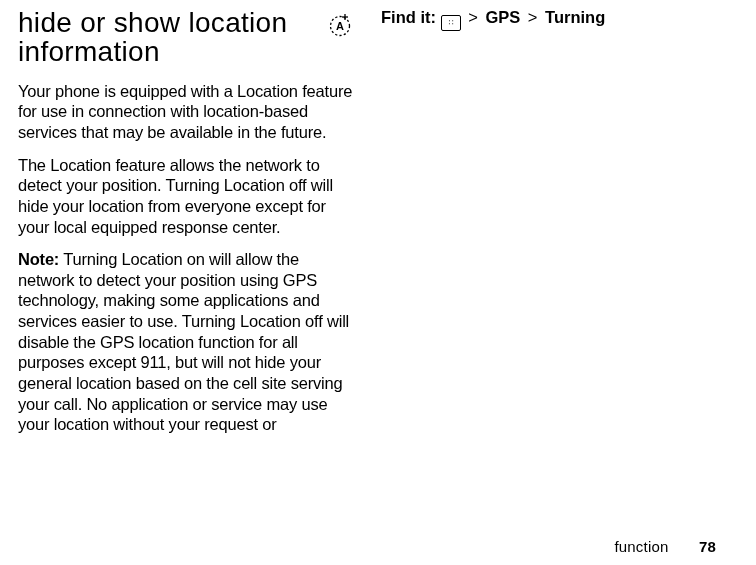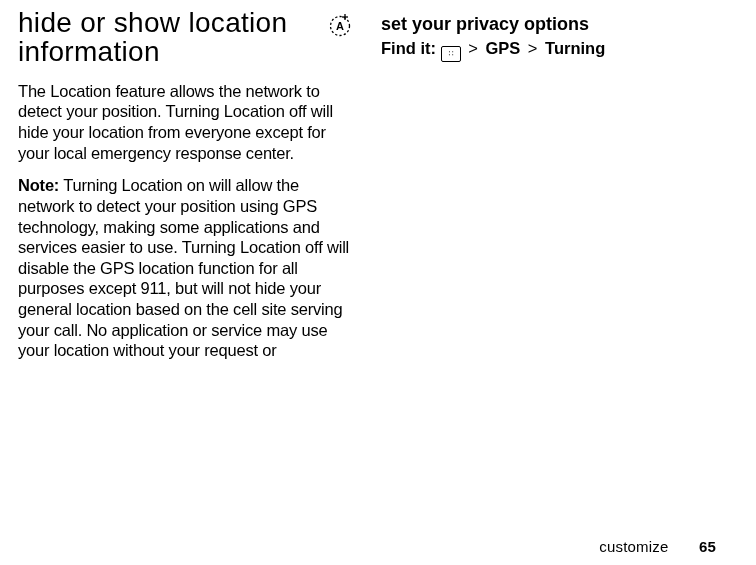--- a/index.html
+++ b/index.html
@@ -110,43 +110,43 @@
             <circle cx="13" cy="14" r="9.5" fill="none" stroke="#000" stroke-width="1.3" stroke-dasharray="2.2 2.2"></circle>
             <text x="13" y="18" text-anchor="middle" font-family="Arial" font-size="11" font-weight="700" fill="#000">A</text>
             <g transform="translate(18,5)">
               <line x1="-3" y1="0" x2="3" y2="0" stroke="#000" stroke-width="1.3"></line>
               <line x1="0" y1="-3" x2="0" y2="3" stroke="#000" stroke-width="1.3"></line>
             </g>
           </svg>
         </span>
       </div>
 
-      <p class="body">The Location feature allows the network to detect your position. Turning Location off will hide your location from everyone except for your local emergency response center.</p>
+      <p class="body">Your phone is equipped with a Location feature for use in connection with location-based services that may be available in the future.</p>
+      <p class="body">The Location feature allows the network to detect your position. Turning Location off will hide your location from everyone except for your local equipped response center.</p>
       <p class="body">
         <span class="cond">Note:</span><span> Turning Location on will allow the network to detect your position using GPS technology, making some applications and services easier to use. Turning Location off will disable the GPS location function for all purposes except 911, but will not hide your general location based on the cell site serving your call. No application or service may use your location without your request or</span>
       </p>
     </div>
 
     <div class="col">
 
-      <div class="subhead">set your privacy options</div>
 
       <p class="findit">
         <span class="cond">Find it:</span>
         <span> </span>
         <span class="glyph-box">
             <span class="dots">∷</span>
           </span>
         <span class="sep">&gt;</span>
         <span class="cond">GPS</span>
         <span class="sep">&gt;</span>
         <span class="cond">Turning</span>
       </p>
 
     </div>
 
   </div>
 
   <div class="footer">
-    <span>customize</span>
-    <span class="pagenum">65</span>
+    <span>function</span>
+    <span class="pagenum">78</span>
   </div>
 </div>
 
 </body></html>

